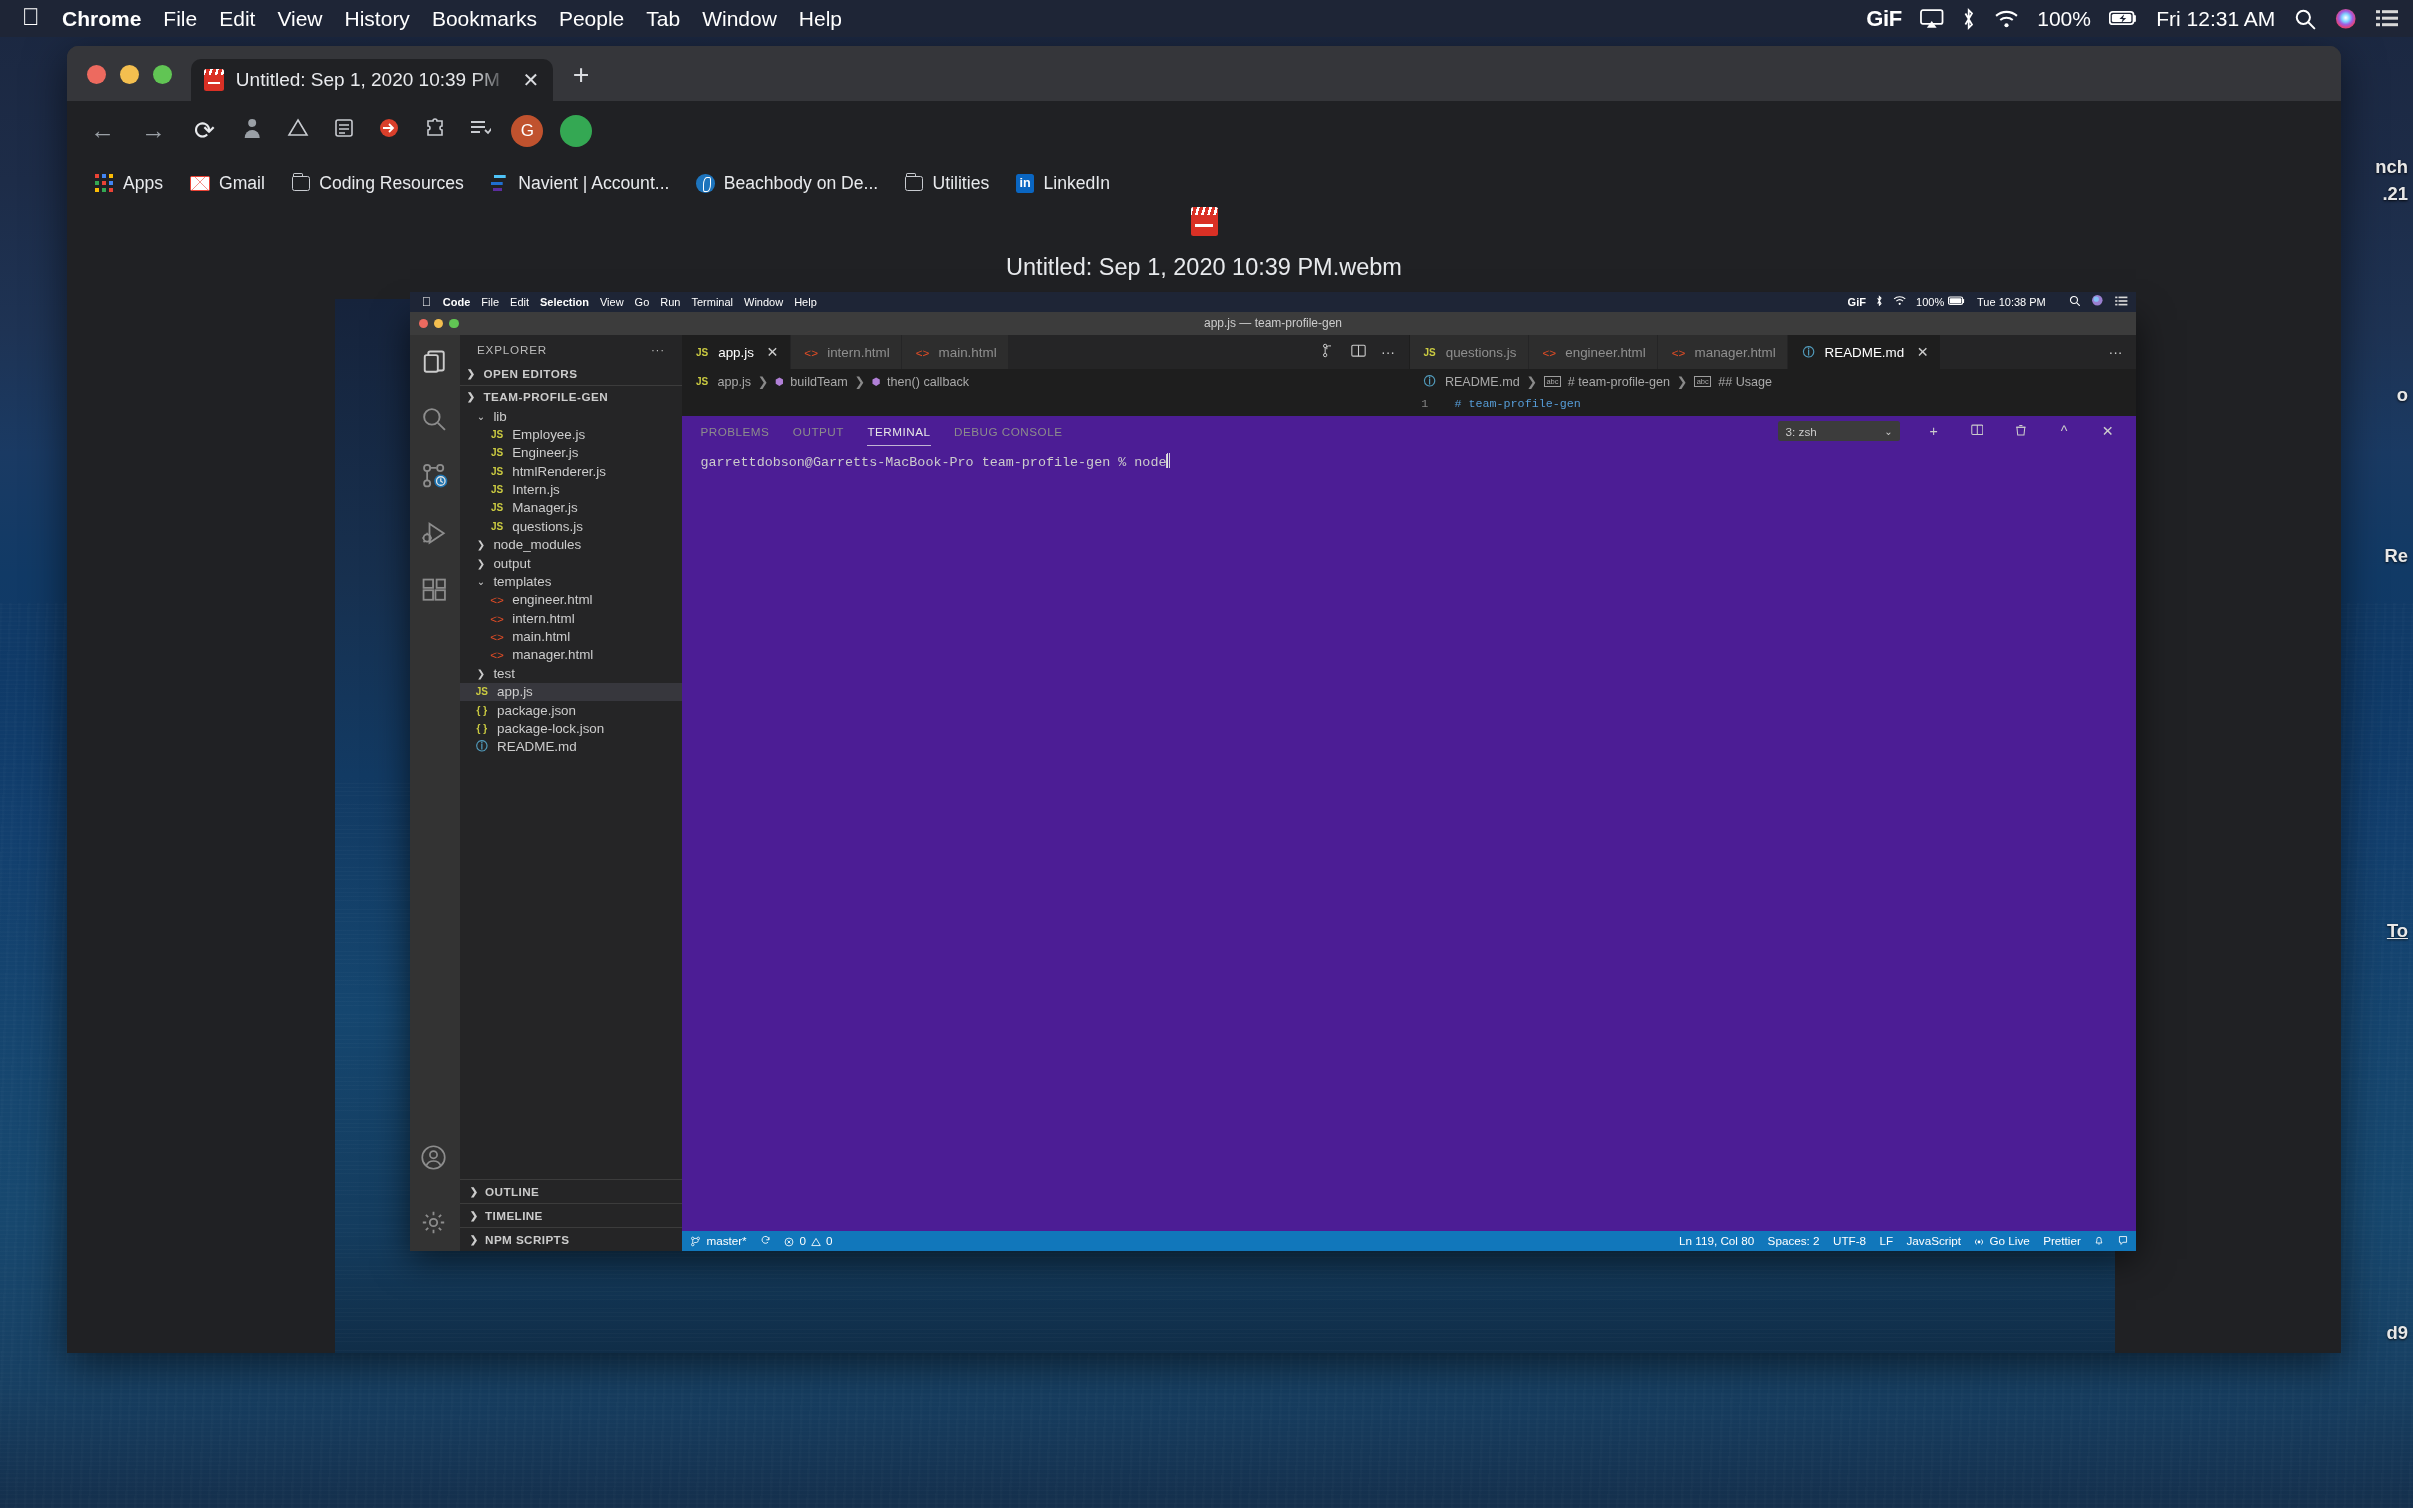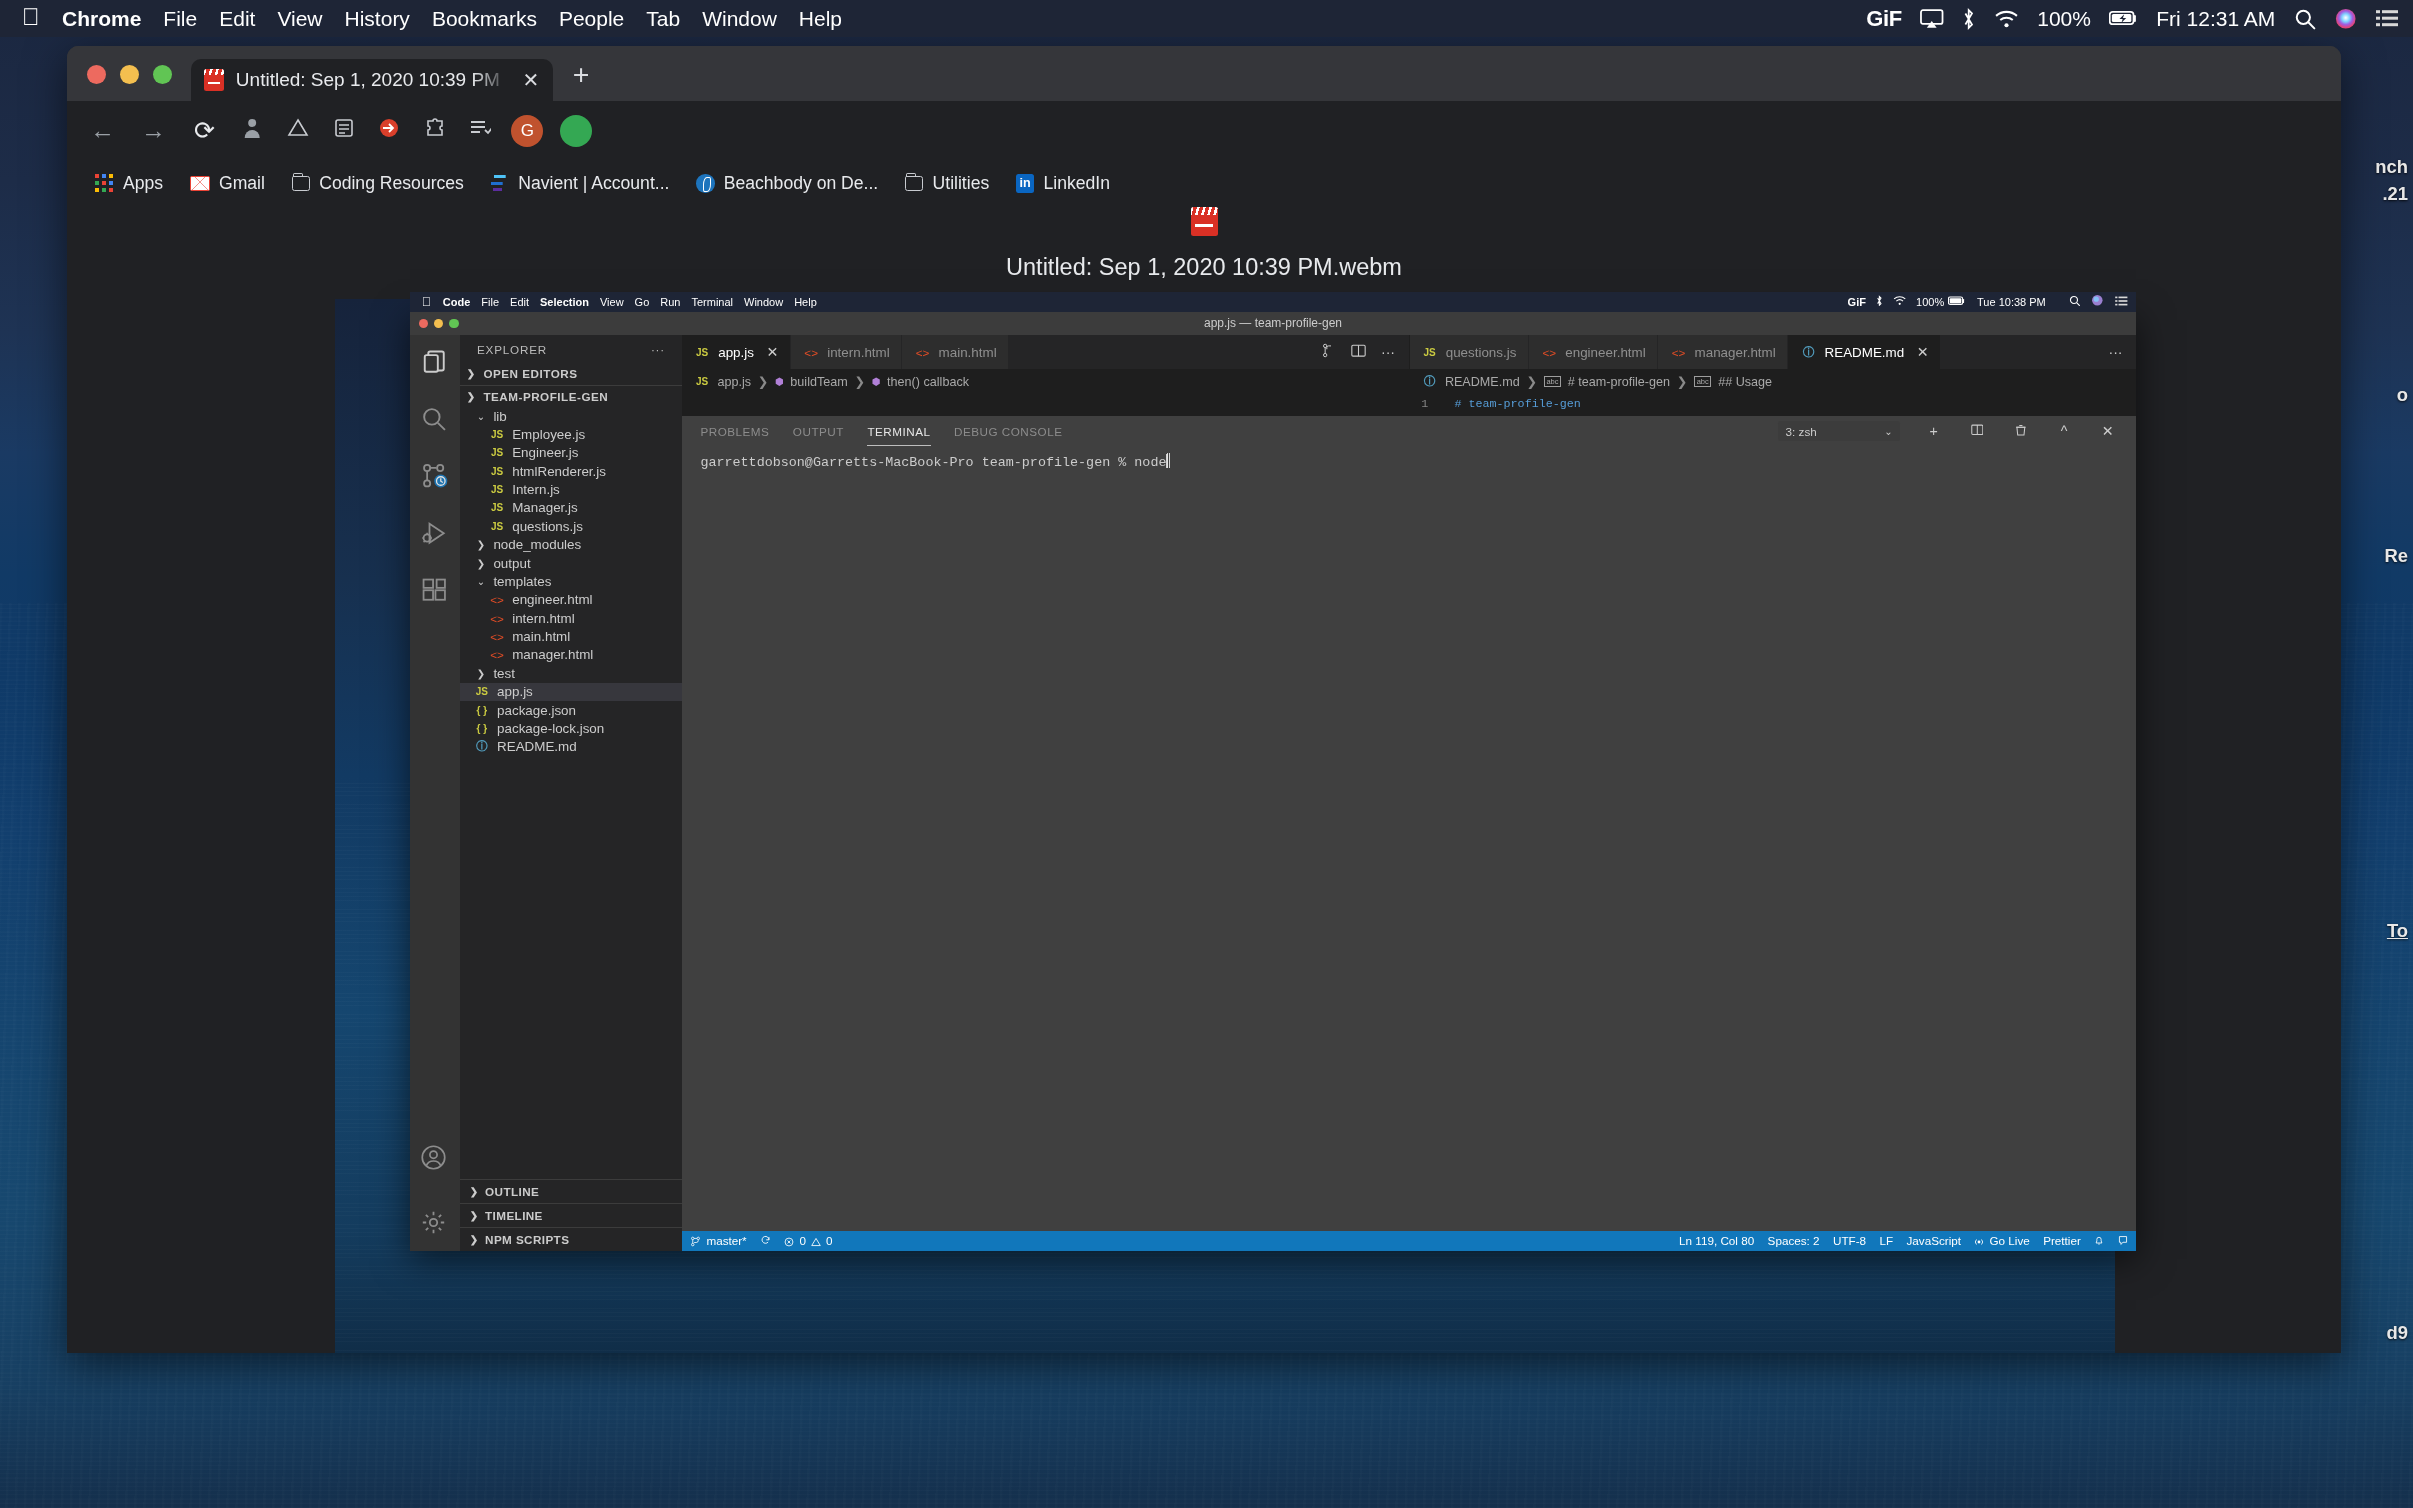--- a/index.html
+++ b/index.html
@@ -192,21 +192,21 @@
   .etab.active { background:#1e1e1e; color:#ffffff; }
   .etab .cx { margin-left:5px; color:#cccccc; font-size:14.2px; }
   .tabsrow .filler { flex:1; background:#252526; display:flex; align-items:center; justify-content:flex-end; gap:15px; padding-right:13.4px; color:#cccccc; font-size:14.2px;}
   .breadcrumb { background:#1e1e1e; height:25px; display:flex; align-items:center; gap:6.7px; padding:0 11.7px; font-size:12.6px; color:#a9a9a9; white-space:nowrap; }
   .breadcrumb .sep { color:#8a8a8a; }
   .bcicon { font-size:10px; }
   .codepeek { background:#1e1e1e; height:22px; position:relative; overflow:hidden; }
   .codepeek .ln { position:absolute; left:11.7px; top:3.4px; font-family:"Liberation Mono", monospace; font-size:11.7px; color:#858585;}
   .codepeek .tx { position:absolute; left:45px; top:3.4px; font-family:"Liberation Mono", monospace; font-size:11.7px; color:#569cd6;}
 
-  #panel { flex:1; background:#404040; display:flex; flex-direction:column; min-height:0; }
+  #panel { flex:1; background:#4c1d95; display:flex; flex-direction:column; min-height:0; }
   #panelhead { height:30px; display:flex; align-items:center; padding:0 18.4px; gap:23.5px; flex:none; }
   .ptab { font-size:11.7px; letter-spacing:0.5px; color:#8c8c8c; height:30px; display:flex; align-items:center; }
   .ptab.active { color:#e7e7e7; box-shadow: inset 0 -0.8px 0 #e7e7e7; }
   #panelhead .pspacer { flex:1; }
   .termsel { background:#3c3c3c; border-radius:2.5px; height:20px; min-width:122px; display:flex; align-items:center; padding:0 7.5px; font-size:11.7px; color:#cccccc; }
   .termsel .cv { margin-left:auto; font-size:10px; }
   .picon { font-size:14.2px; color:#cccccc; width:20px; text-align:center; }
   #terminalbody { flex:1; padding:6.7px 18.4px; font-family:"Liberation Mono", monospace; font-size:13.4px; color:#cccccc; }
   .cursorblock { display:inline-block; width:1.7px; height:14.2px; background:#d0d0d0; vertical-align:-2.5px; }
   .imouse { display:inline-block; width:2.5px; height:15px; border-left:1.7px solid #e6e6e6; border-right:1.7px solid #e6e6e6; margin-left:-0.8px; vertical-align:-2.5px; opacity:.9;}

